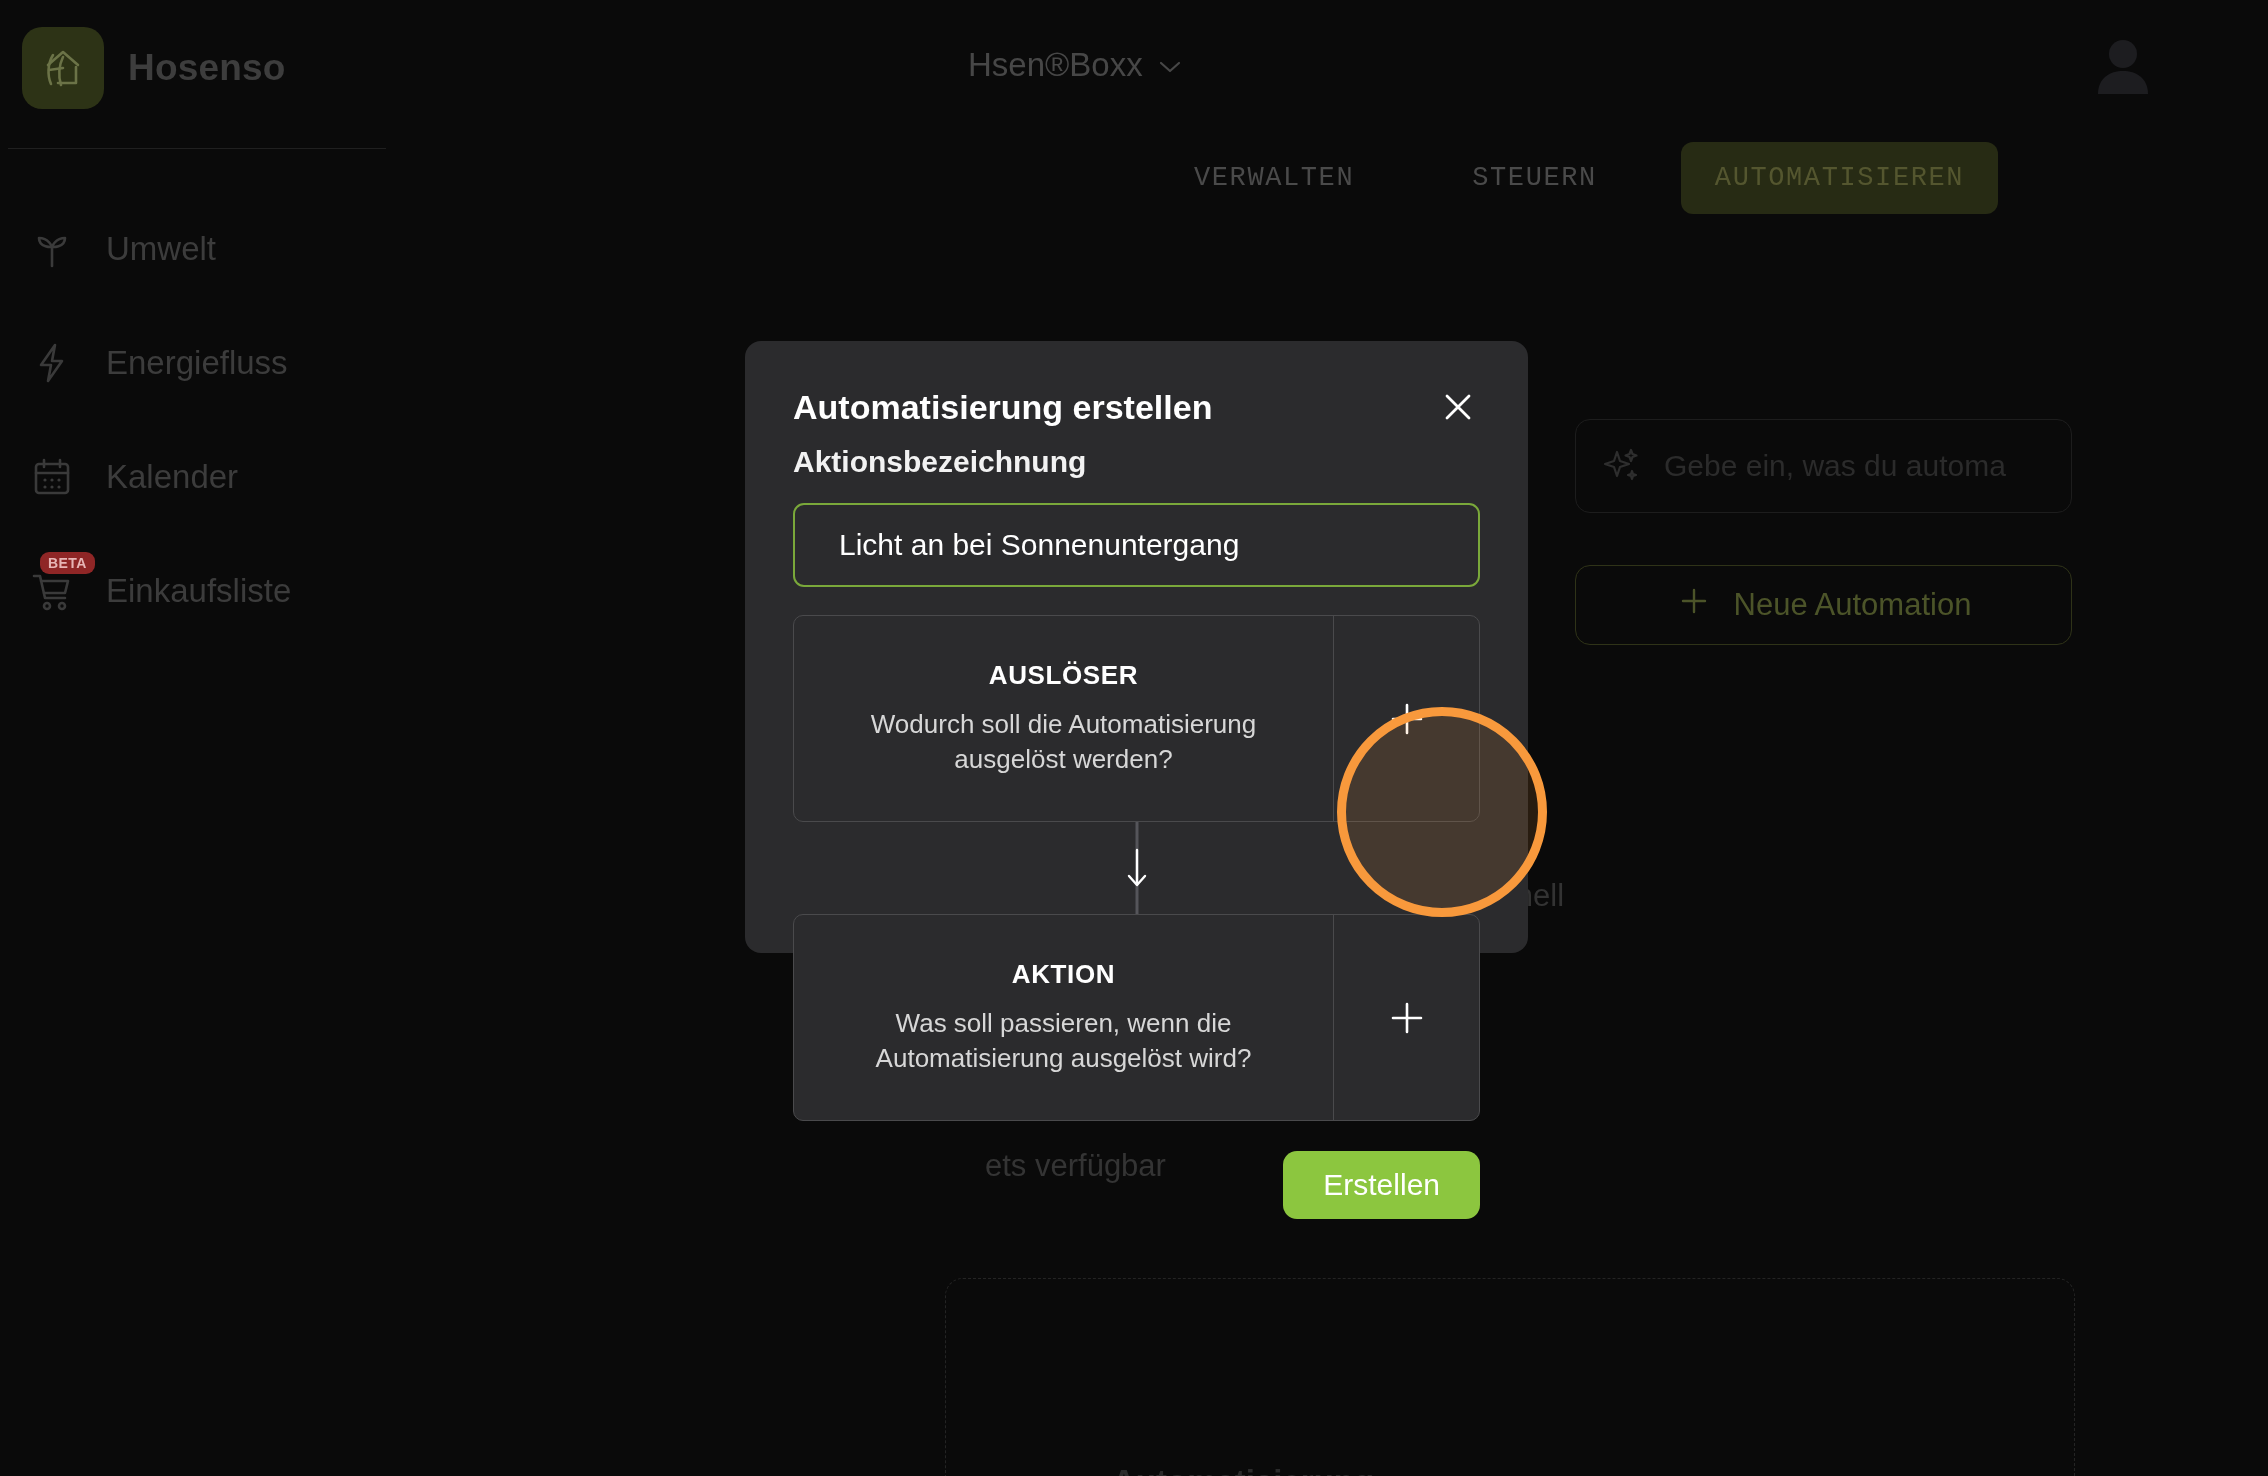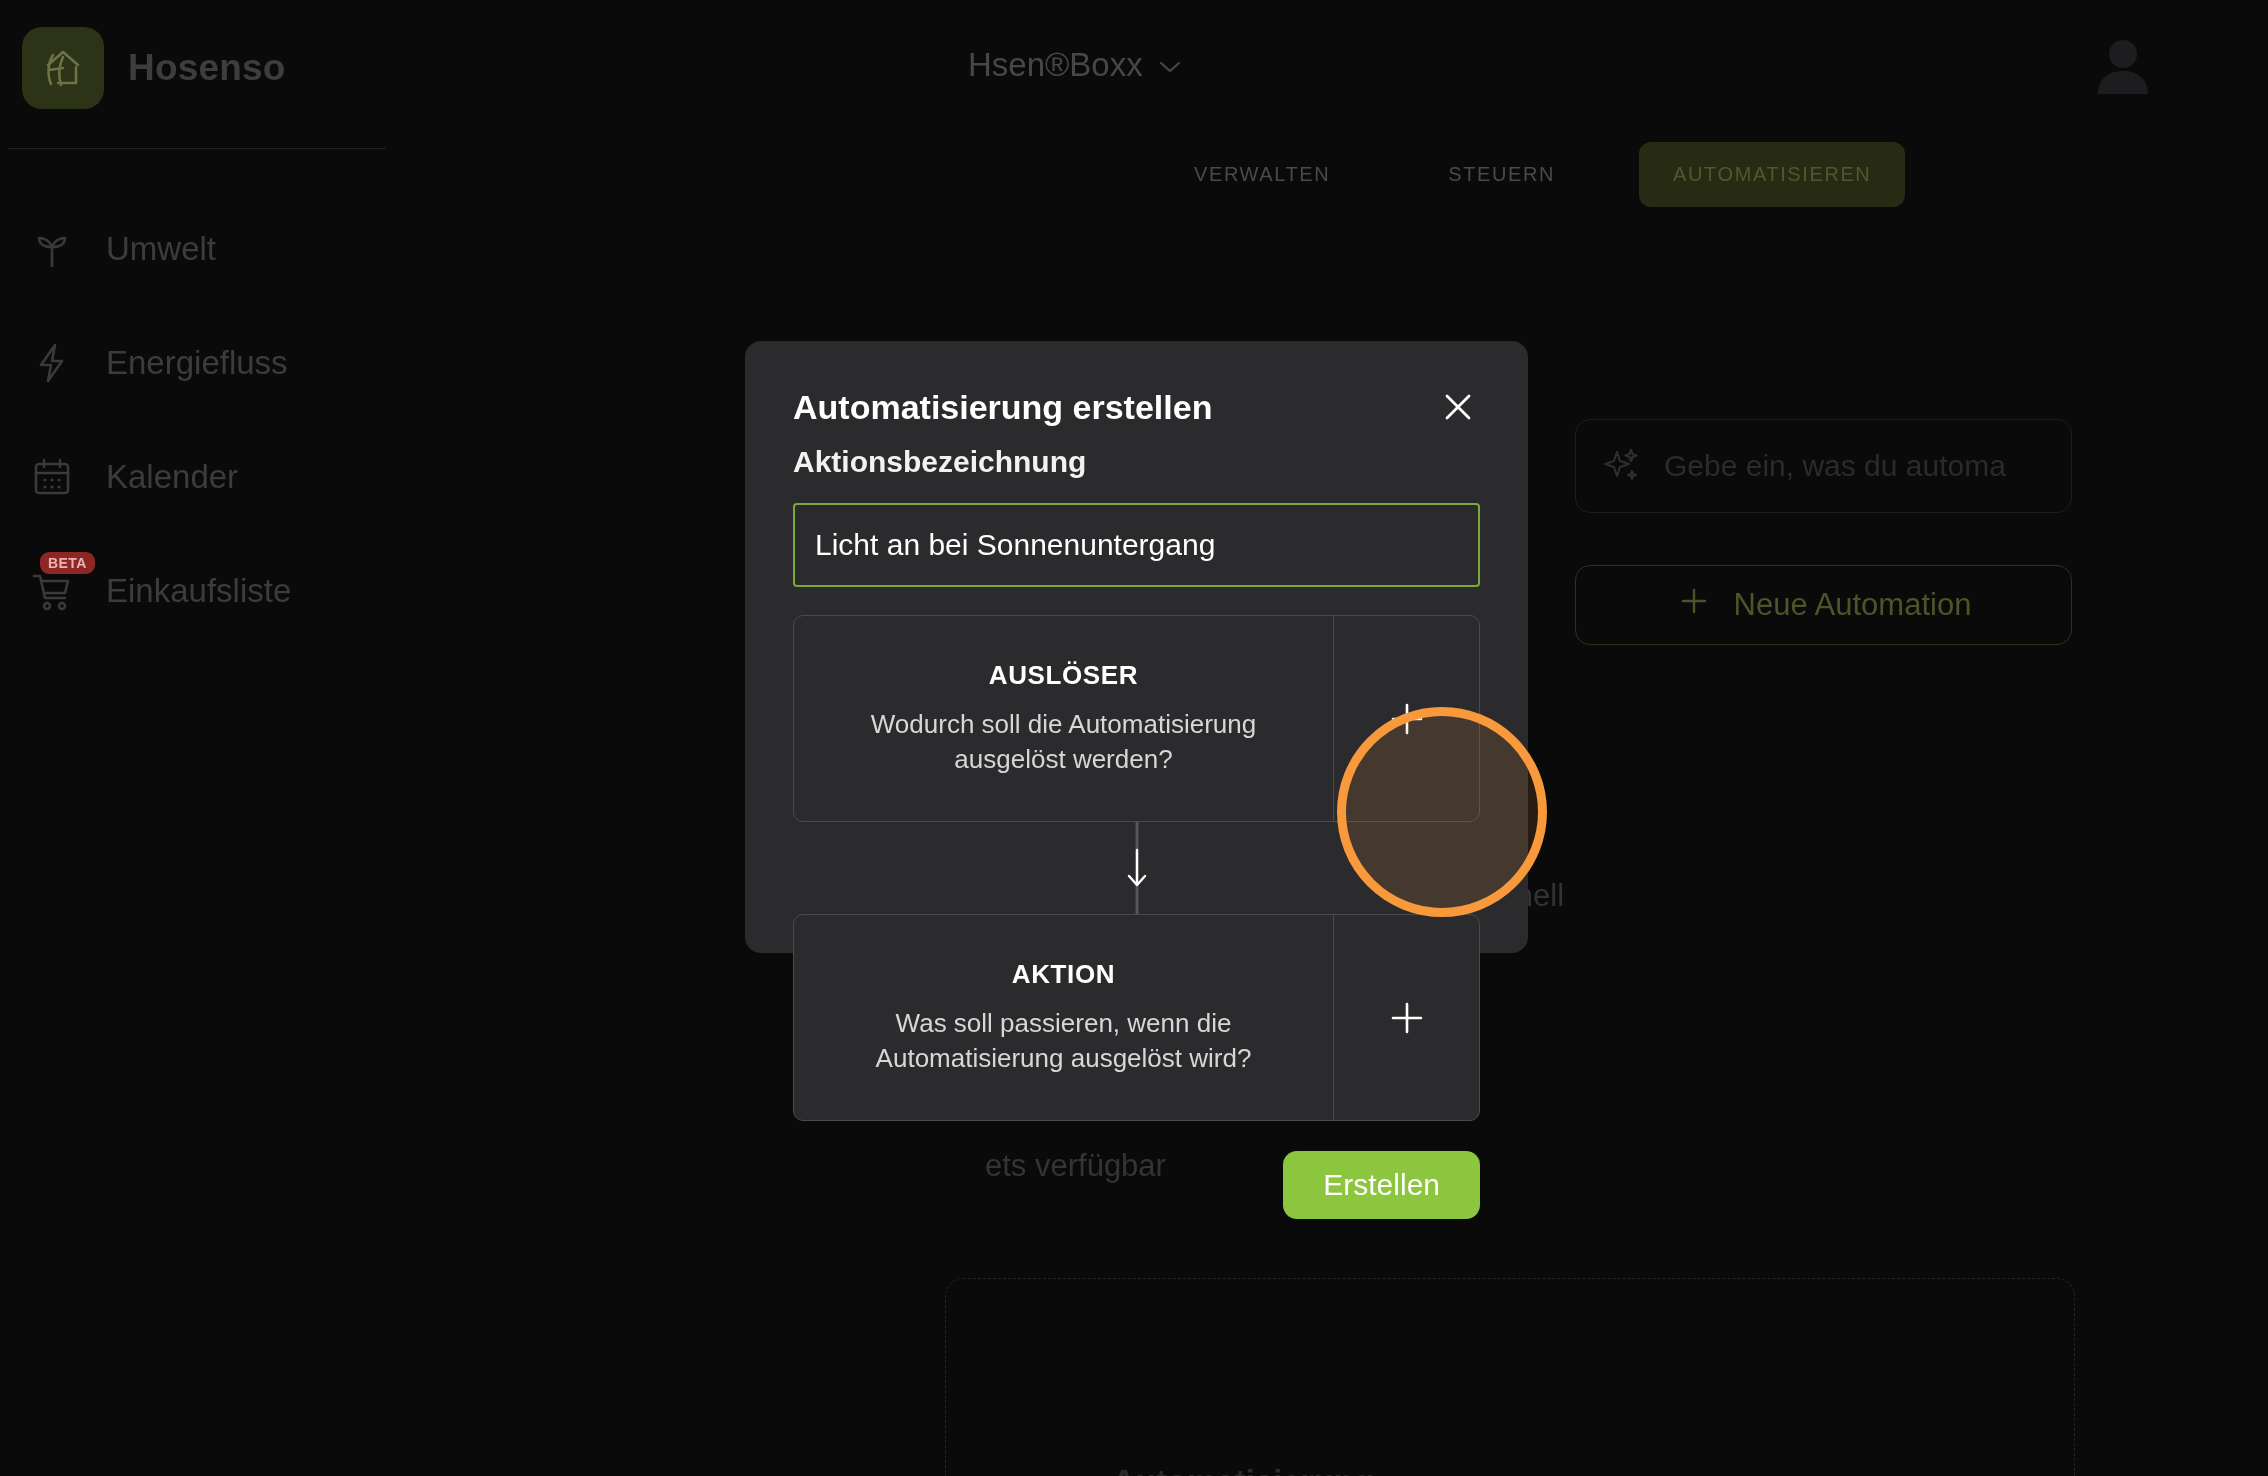--- a/index.html
+++ b/index.html
@@ -124,27 +124,28 @@
 
   
   .tabs {
     position: absolute;
     left: 1160px; top: 142px;
     display: flex;
     align-items: center;
     gap: 0;
   }
   .tab {
-    font-size: 20px;
+    font-size: 27px;
     letter-spacing: 1.6px;
     color: #4a4a4a;
     padding: 21px 34px;
     border-radius: 12px;
     cursor: pointer;
     white-space: nowrap;
+    font-family: Liberation Mono, monospace;
   }
   .tab + .tab { margin-left: 50px; }
   .tab.active {
     background: #272b14;
     color: #54562f;
   }
 
   
   .bg-content {
     position: absolute;
@@ -248,25 +249,25 @@
     font-size: 30px;
     font-weight: bold;
     color: #f2f2f2;
     margin-bottom: 24px;
   }
   .name-input {
     width: 100%;
     height: 84px;
     background: #2b2b2d;
     border: 2px solid #7aa83a;
-    border-radius: 4px;
+    border-radius: 11px;
     color: #ffffff;
     font-size: 30px;
     font-family: "Liberation Sans", sans-serif;
-    padding: 0 20px;
+    padding: 0 44px;
     outline: none;
   }
 
   .flow { position: relative; margin-top: 28px; }
   .flow-card {
     position: relative;
     width: 100%;
     height: 207px;
     border: 1px solid #4a4a4c;
     border-radius: 10px;

